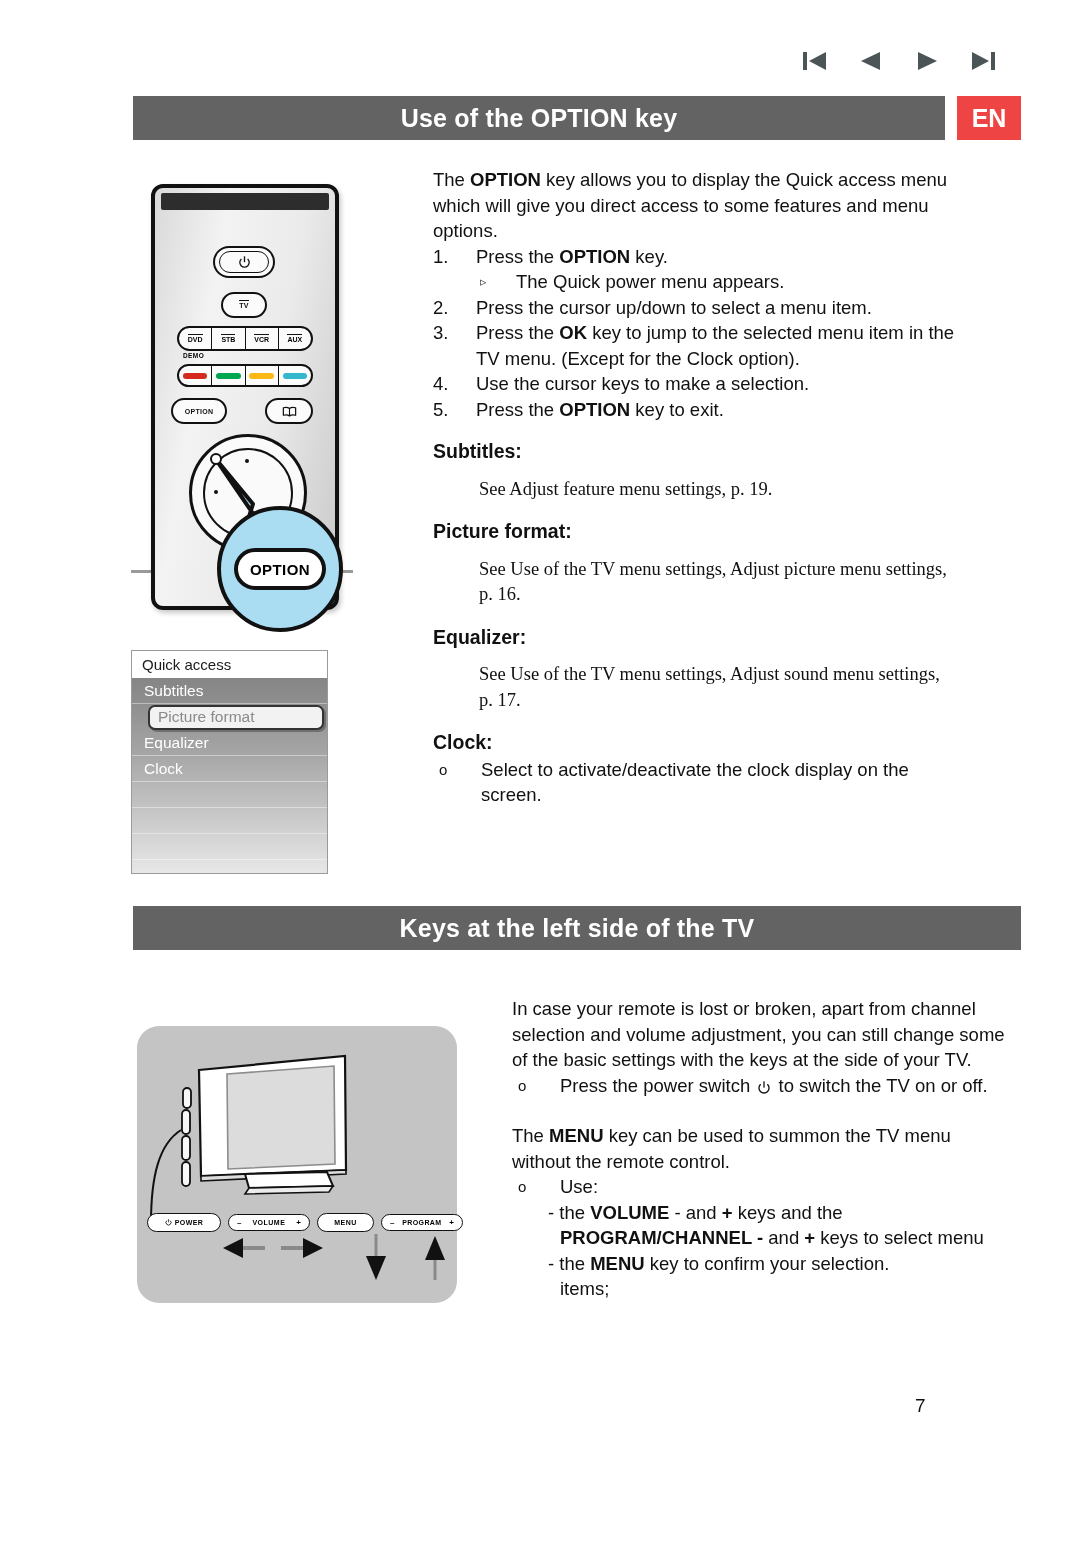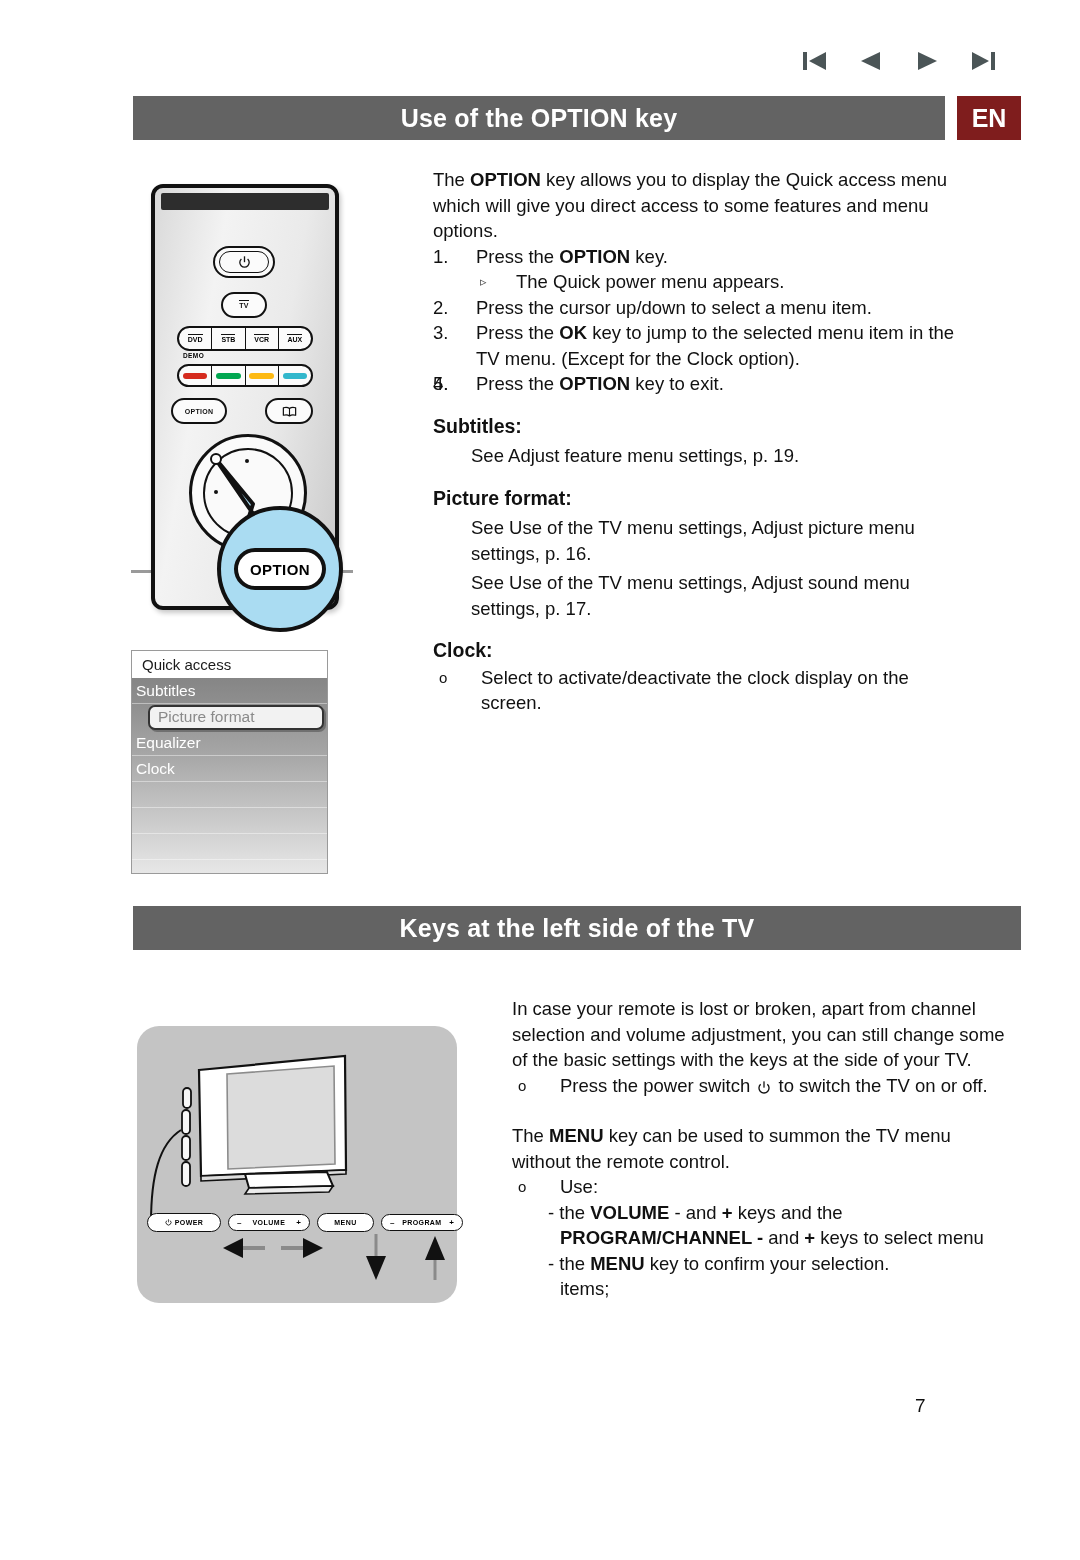--- a/index.html
+++ b/index.html
@@ -46,21 +46,21 @@
     color: #ffffff;
     font-size: 25px;
     font-weight: bold;
     letter-spacing: .2px;
     display: flex;
     align-items: center;
     justify-content: center;
     height: 44px;
   }
   .lang-badge {
-    background: #7f1d1d;
+    background: #ef4444;
     color: #ffffff;
     font-size: 25px;
     font-weight: bold;
     width: 64px;
     margin-left: 12px;
     display: flex;
     align-items: center;
     justify-content: center;
     height: 44px;
   }
@@ -118,22 +118,23 @@
     color: #444;
   }
 
   
   .sub-head {
     font-size: 19.5px;
     font-weight: bold;
     margin: 17px 0 1px 0;
   }
   .sub-body {
-    margin: 4px;
+    margin: 12px;
     padding-left: 34px;
+    font-family: Liberation Serif, serif;
   }
   .bullet-row {
     position: relative;
     padding-left: 48px;
     margin: 0;
   }
   .bullet-row > .dot {
     position: absolute;
     left: 6px;
     top: 0px;
@@ -339,21 +340,21 @@
     font-size: 15px;
     display: flex;
     align-items: center;
     padding-left: 10px;
     box-sizing: border-box;
   }
   .qa-row {
     height: 26px;
     display: flex;
     align-items: center;
-    padding-left: 4px;
+    padding-left: 12px;
     font-size: 15.5px;
     color: #ffffff;
     border-bottom: 1px solid rgba(255,255,255,.42);
     box-sizing: border-box;
     position: relative;
   }
   .qa-row.selected {
     padding-left: 0;
     border-bottom: none;
   }
@@ -522,33 +523,34 @@
         <span class="tri">▹</span><span>The Quick power menu appears.</span>
       </div>
     </li>
     <li>
       <span class="num">2.</span><span>Press the cursor up/down to select a menu item.</span><b></b><span></span>
     </li>
     <li>
       <span class="num">3.</span><span>Press the </span><b>OK</b><span> key to jump to the selected menu item in the TV menu. (Except for the Clock option).</span>
     </li>
     <li>
-      <span class="num">4.</span><b></b><span></span>
+      <span class="num">4.</span><span>Use the cursor keys to make a selection.</span><b></b><span></span>
     </li>
     <li>
       <span class="num">5.</span><span>Press the </span><b>OPTION</b><span> key to exit.</span>
     </li>
   </ol>
 
   <div class="sub-head">Subtitles:</div>
   <p class="sub-body">See Adjust feature menu settings, p. 19.</p>
 
   <div class="sub-head">Picture format:</div>
   <p class="sub-body">See Use of the TV menu settings, Adjust picture menu settings, p. 16.</p>
 
+  <div class="sub-head">Equalizer:</div>
   <p class="sub-body">See Use of the TV menu settings, Adjust sound menu settings, p. 17.</p>
 
   <div class="sub-head">Clock:</div>
   <p class="bullet-row">
     <span class="dot">o</span><span>Select to activate/deactivate the clock display on the screen.</span>
   </p>
 </div>
 
 <div id="quick-access-menu">
   <div id="qa-title">Quick access</div>

